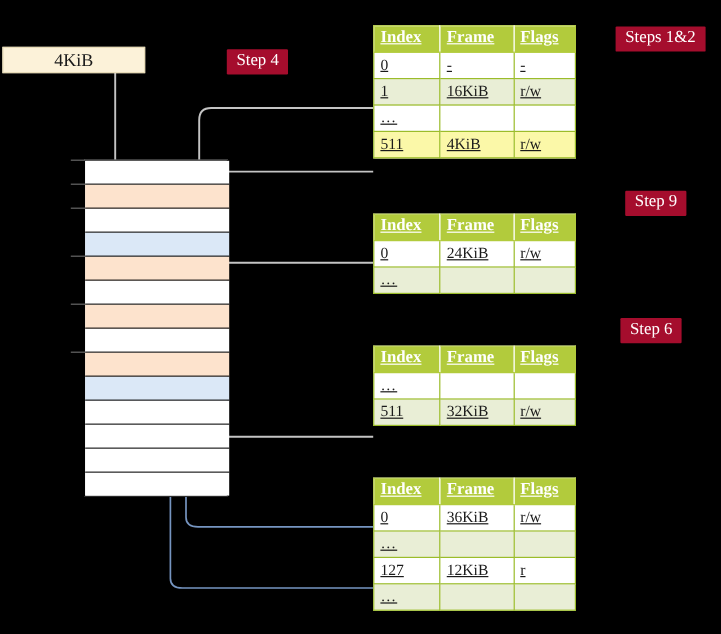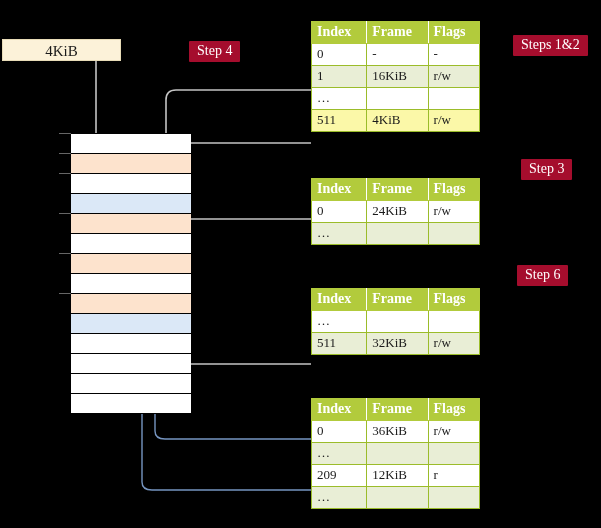--- a/index.html
+++ b/index.html
@@ -89,20 +89,21 @@
   }
   .ptable td, .ptable th {
     border: 1px solid #9bbc2a;
     padding: 2px 5px 3px 5px;
     text-align: left;
     height: 20px;
     box-sizing: border-box;
     color: #1a1a1a;
     font-weight: normal;
     white-space: nowrap;
+    text-decoration: underline;
   }
   .ptable th {
     background: #b2cb3c;
     color: #ffffff;
     font-weight: bold;
     font-size: 14px;
     border: 1px solid #b2cb3c;
     border-right: 1px solid #ffffff;
   }
   .ptable th:last-child { border-right: 1px solid #b2cb3c; }
@@ -167,25 +168,25 @@
     </g>
   </svg>
 
   <div class="req-box" style="left:2px; top:39px; width:119px; height:22px;">
     <span>4KiB</span>
   </div>
 
   <div class="step-label" style="left:189px; top:41px;">
     <span>Step 4</span>
   </div>
-  <div class="step-label" style="left:513px; top:35px;">
+  <div class="step-label" style="left:513px; top:22px;">
     <span>Steps 1&amp;2</span>
   </div>
   <div class="step-label" style="left:521px; top:159px;">
-    <span>Step 3</span>
+    <span>Step 9</span>
   </div>
   <div class="step-label" style="left:517px; top:265px;">
     <span>Step 6</span>
   </div>
 
   <div class="mem-col">
     <div class="mem-row free" style="top:0px;   height:20px;">
         <i class="tick" style="top:-1px;"></i>
       </div>
     <div class="mem-row used" style="top:20px;  height:20px;">
@@ -302,21 +303,21 @@
         <td class="c-index">0</td>
         <td class="c-frame">36KiB</td>
         <td class="c-flags">r/w</td>
       </tr>
       <tr class="even">
         <td class="c-index ellip">…</td>
         <td class="c-frame"></td>
         <td class="c-flags"></td>
       </tr>
       <tr class="odd">
-        <td class="c-index">209</td>
+        <td class="c-index">127</td>
         <td class="c-frame">12KiB</td>
         <td class="c-flags">r</td>
       </tr>
       <tr class="even">
         <td class="c-index ellip">…</td>
         <td class="c-frame"></td>
         <td class="c-flags"></td>
       </tr>
     </tbody>
   </table>

